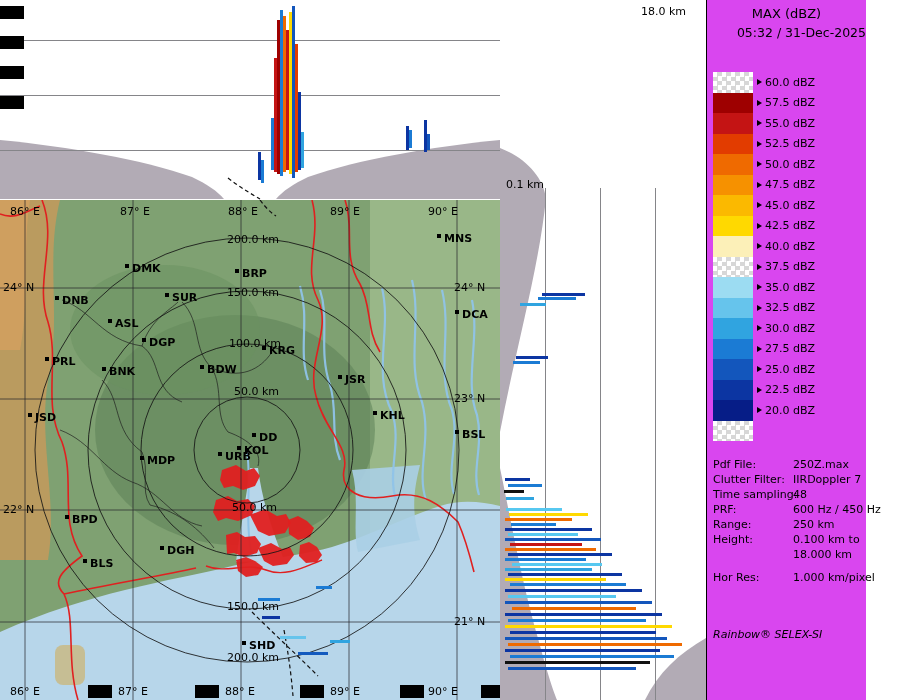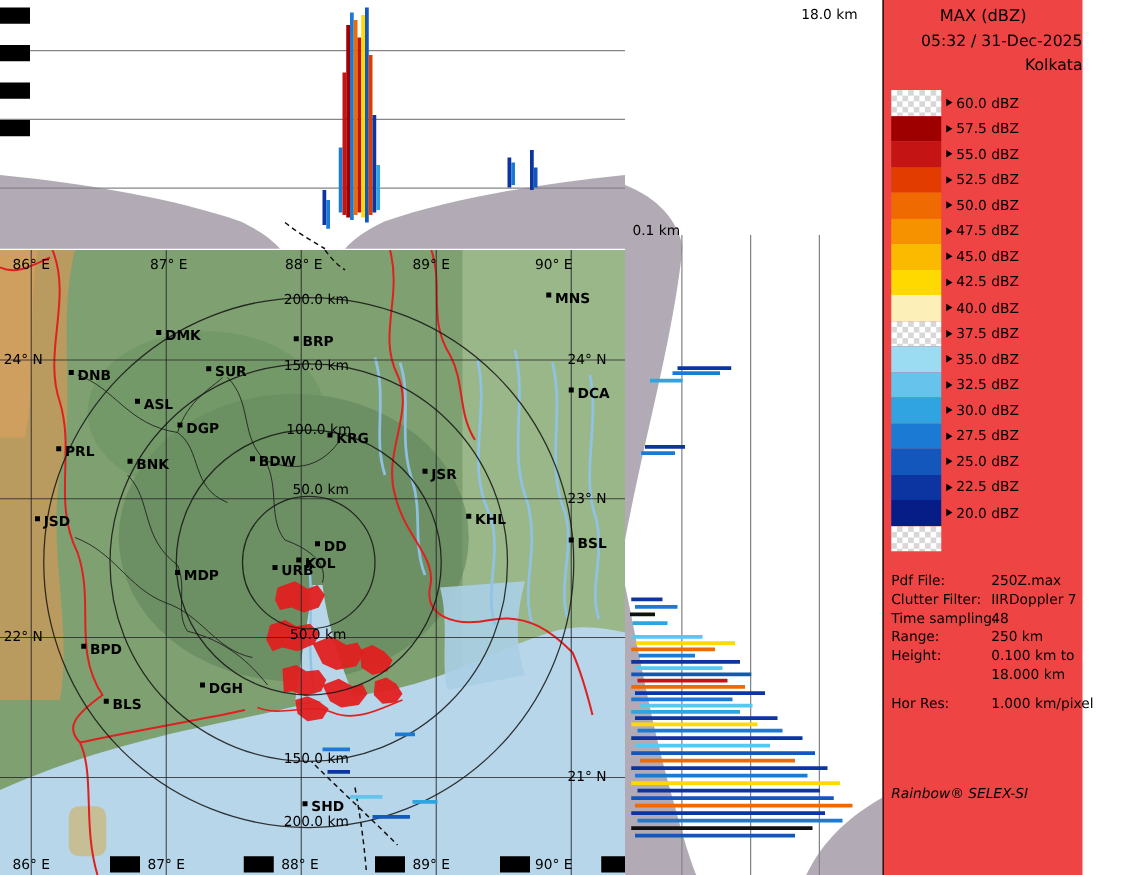--- a/index.html
+++ b/index.html
@@ -2,21 +2,21 @@
 <html><head>
 <meta charset="utf-8">
 <style>
   html,body{margin:0;padding:0;background:#fff;}
   body{font-family:"DejaVu Sans",sans-serif;color:#000;}
   #app{position:relative;width:906px;height:700px;overflow:hidden;background:#fff;}
   .abs{position:absolute;}
   #top-panel{left:0;top:0;width:500px;height:200px;}
   #right-panel{left:500px;top:0;width:206px;height:700px;}
   #map-panel{left:0;top:200px;width:500px;height:500px;}
-  #legend{left:706px;top:0;width:160px;height:700px;border-left:1px solid #000;box-sizing:border-box;background:#ef4444;}
+  #legend{left:706px;top:0;width:160px;height:700px;border-left:1px solid #000;box-sizing:border-box;background:#d946ef;}
   #top-panel svg,#right-panel svg,#map-panel svg{position:absolute;left:0;top:0;}
   .gridline-h{position:absolute;height:1px;background:#858589;}
   .gridline-v{position:absolute;width:1px;background:#858589;}
   .bar-v{position:absolute;width:2.5px;}
   .bar-h{position:absolute;height:3px;}
   .tick-box{position:absolute;background:#000;}
   .axis-km{position:absolute;font-size:11px;color:#000;white-space:nowrap;}
   #map-svg text{font-family:"DejaVu Sans",sans-serif;}
   
   .lg-title{margin-top:6px;font-size:13px;text-align:center;}
@@ -261,21 +261,20 @@
         <rect x="83" y="559" width="4" height="4" fill="#000"></rect>
         <text x="90" y="567" font-size="11" font-weight="bold" fill="#000">BLS</text>
         <rect x="242" y="641" width="4" height="4" fill="#000"></rect>
         <text x="249" y="649" font-size="11" font-weight="bold" fill="#000">SHD</text>
       </svg>
   </div>
 
   <div id="legend" class="abs">
     <div class="lg-title">MAX (dBZ)</div>
     <div class="lg-sub">05:32 / 31-Dec-2025</div>
-    <div class="lg-sub">Kolkata</div>
     <div id="lg-scale">
         <div class="lg-row">
           <div class="lg-swatch checker"></div>
           <div class="lg-arrow"></div>
           <div class="lg-label">60.0 dBZ</div>
         </div>
         <div class="lg-row">
           <div class="lg-swatch" style="background: rgb(158, 0, 0);"></div>
           <div class="lg-arrow"></div>
           <div class="lg-label">57.5 dBZ</div>
@@ -364,20 +363,24 @@
           <div class="lbl">Pdf File:</div>
           <div class="val">250Z.max</div>
         </div>
         <div class="info-row">
           <div class="lbl">Clutter Filter:</div>
           <div class="val">IIRDoppler 7</div>
         </div>
         <div class="info-row">
           <div class="lbl">Time sampling:</div>
           <div class="val">48</div>
+        </div>
+        <div class="info-row">
+          <div class="lbl">PRF:</div>
+          <div class="val">600 Hz / 450 Hz</div>
         </div>
         <div class="info-row">
           <div class="lbl">Range:</div>
           <div class="val">250 km</div>
         </div>
         <div class="info-row">
           <div class="lbl">Height:</div>
           <div class="val">0.100 km to</div>
         </div>
         <div class="info-row">

